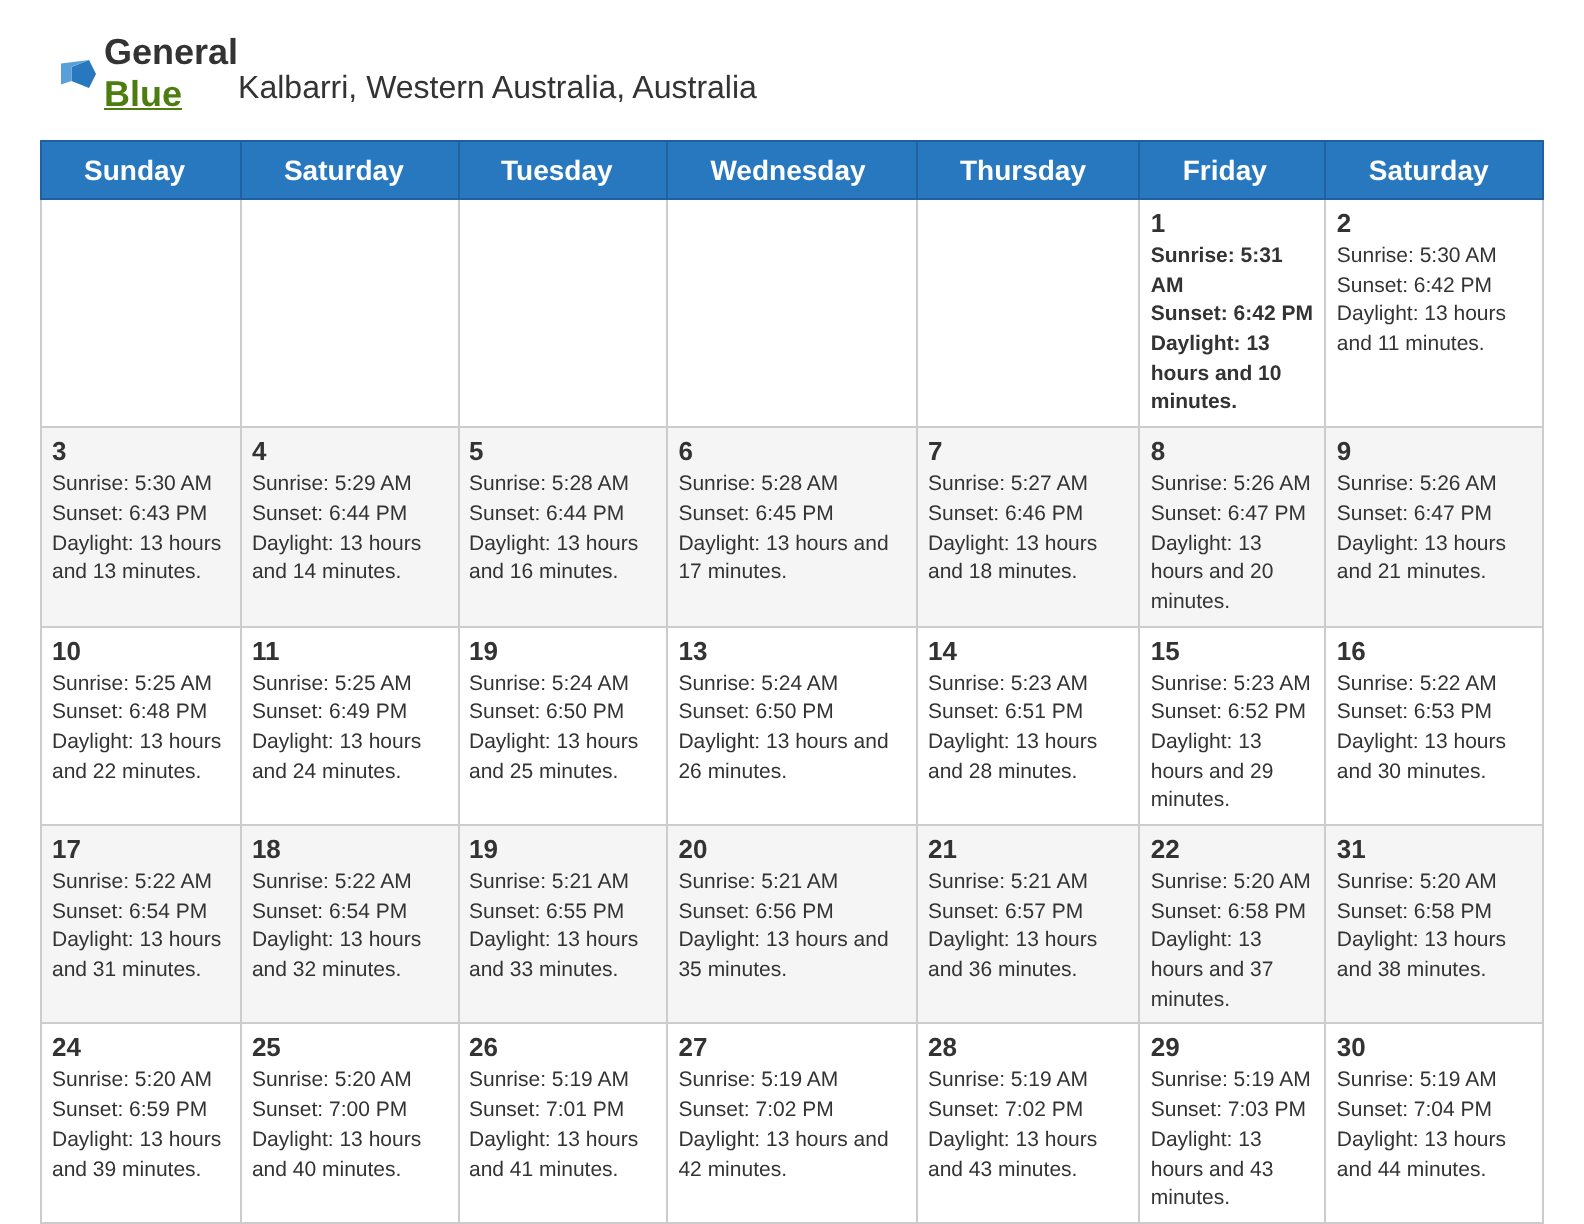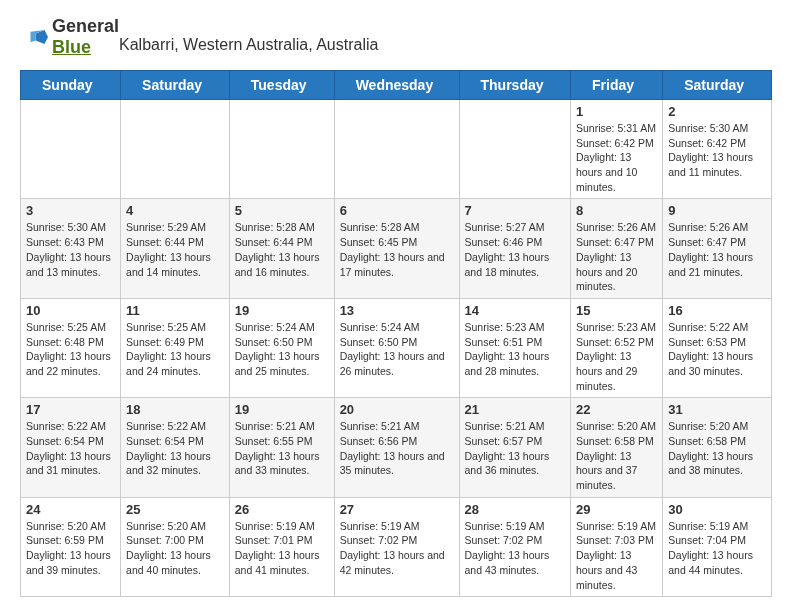--- a/index.html
+++ b/index.html
@@ -123,21 +123,21 @@
   </thead>
   <tbody id="calendar-body">
   <tr>
         <td class="empty-cell"></td>
         <td class="empty-cell"></td>
         <td class="empty-cell"></td>
         <td class="empty-cell"></td>
         <td class="empty-cell"></td>
         <td>
           <span class="day-num">1</span>
-          <div class="day-info" style="white-space: pre-line;">Sunrise: 5:31 AM
+          <div class="day-info" style="white-space: pre-line; font-weight: bold;">Sunrise: 5:31 AM
 Sunset: 6:42 PM
 Daylight: 13 hours and 10 minutes.</div>
         </td>
         <td>
           <span class="day-num">2</span>
           <div class="day-info" style="white-space: pre-line;">Sunrise: 5:30 AM
 Sunset: 6:42 PM
 Daylight: 13 hours and 11 minutes.</div>
         </td>
       </tr>

